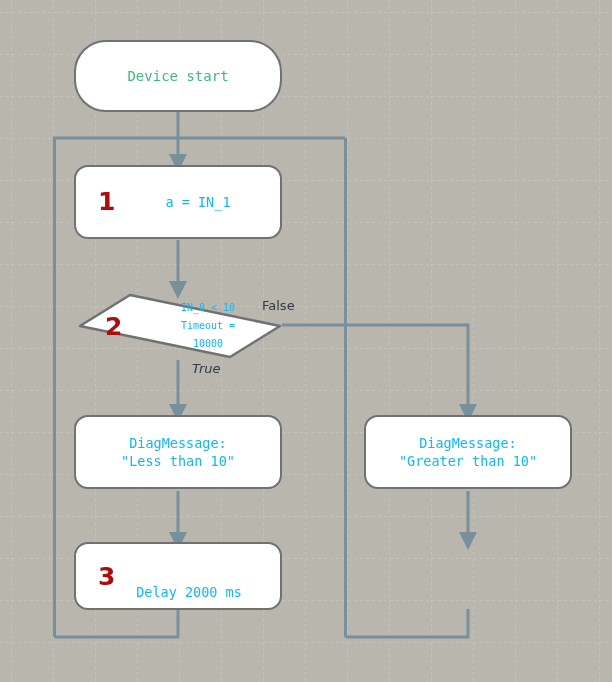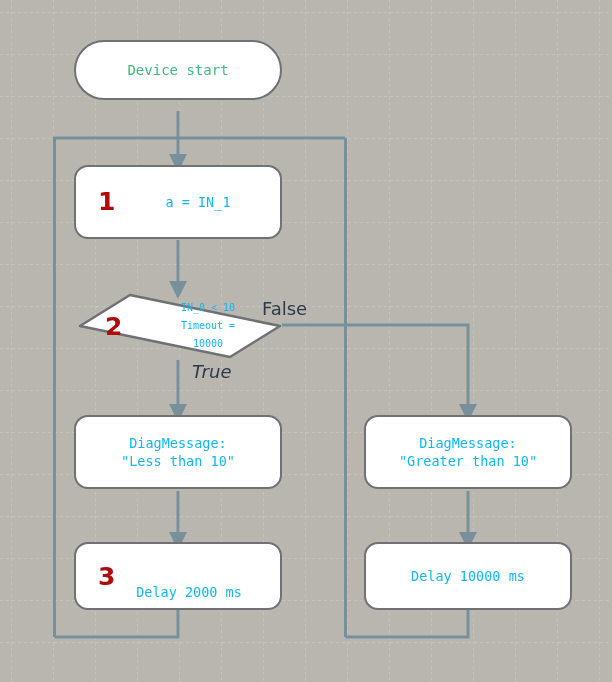--- a/index.html
+++ b/index.html
@@ -88,21 +88,21 @@
     justify-content: center;
     color: #11b7f3;
     font-size: 10px;
     line-height: 18px;
     white-space: pre-line;
     text-align: center;
   }
   .edge-label {
     position: absolute;
     color: #2f3a4a;
-    font-size: 18px;
+    font-size: 13px;
     font-family: "DejaVu Sans", "Liberation Sans", sans-serif;
     white-space: nowrap;
   }
 </style>
 </head>
 <body>
 
 <div id="canvas">
 
   <svg id="gridlayer" viewBox="0 0 612 682" width="612" height="682">
@@ -167,21 +167,21 @@
       <line x1="178" y1="491" x2="178" y2="541" marker-end="url(#arrow)"></line>
 
       <line x1="468" y1="491" x2="468" y2="541" marker-end="url(#arrow)"></line>
 
       <polyline points="178,609 178,637 54.5,637"></polyline>
 
       <polyline points="468,609 468,637 345.5,637"></polyline>
     </g>
   </svg>
 
-  <div class="node stadium" style="left:74px; top:40px; width:208px; height:60px;">
+  <div class="node stadium" style="left:74px; top:40px; width:208px; height:72px;">
     <span class="label green">Device start</span>
   </div>
 
   <div class="node rounded" style="left:74px; top:165px; width:208px; height:74px;">
     <span class="idx" style="left:22px; top:22px;">1</span>
     <span class="label" style="margin-left:40px;">a = IN_1</span>
   </div>
 
   <div class="diamond-wrap" style="left:78px; top:292px; width:204px; height:68px;">
     <svg width="204" height="68" viewBox="0 0 204 68">
@@ -206,17 +206,14 @@
   <div class="node rounded" style="left:364px; top:415px; width:208px; height:74px;">
     <span class="label">DiagMessage:
 "Greater than 10"</span>
   </div>
 
   <div class="node rounded" style="left:74px; top:542px; width:208px; height:68px;">
     <span class="idx" style="left:22px; top:20px;">3</span>
     <span class="label" style="margin-left:22px;margin-top:32px;">Delay 2000 ms</span>
   </div>
 
-  <div class="node rounded" style="left:364px; top:542px; width:208px; height:68px;">
-    <span class="label">Delay 10000 ms</span>
-  </div>
 
 </div>
 
 </body></html>

